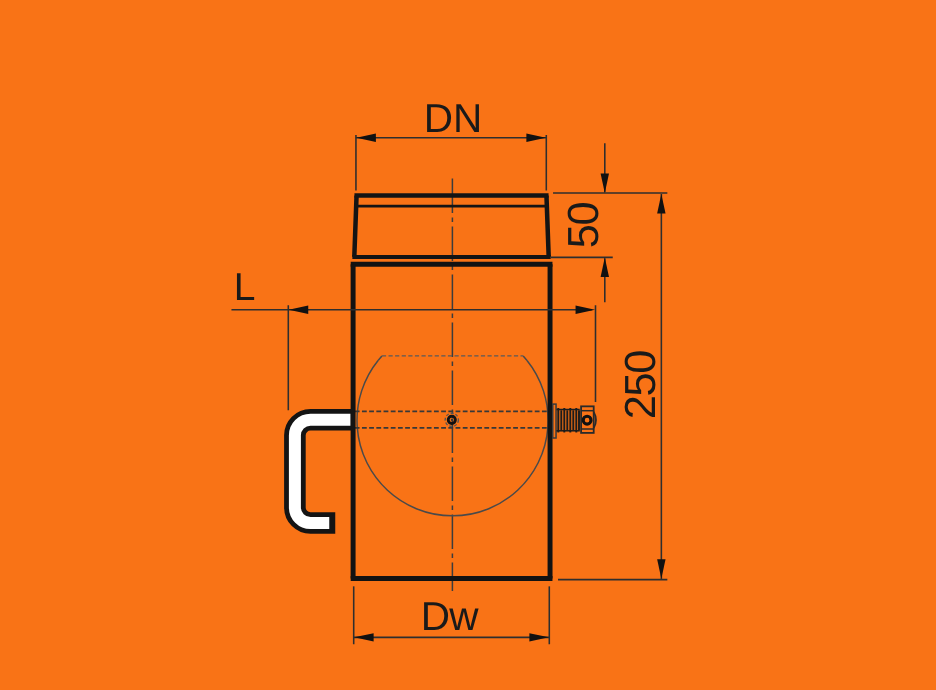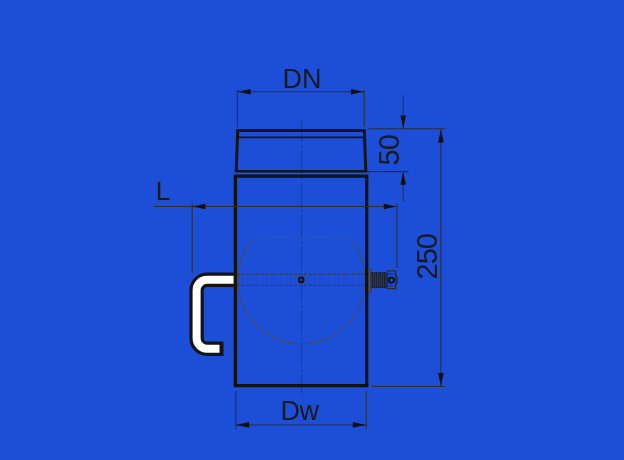--- a/index.html
+++ b/index.html
@@ -1,16 +1,16 @@
 <!DOCTYPE html>
 <html><head>
 <meta charset="utf-8">
 <style>
   html,body{margin:0;padding:0;background:#fff;}
-  #stage{width:624px;height:460px;position:relative;background:#1d4ed8;overflow:hidden;}
+  #stage{width:624px;height:460px;position:relative;background:#f97316;overflow:hidden;}
   svg{position:absolute;left:0;top:0;}
   text{font-family:"Liberation Sans", sans-serif;fill:#1a1a1a;}
 </style>
 </head>
 <body>
 
 <div id="stage">
 <svg width="624" height="460" viewBox="0 0 624 460">
   <g fill="none" stroke-linecap="butt">
 

